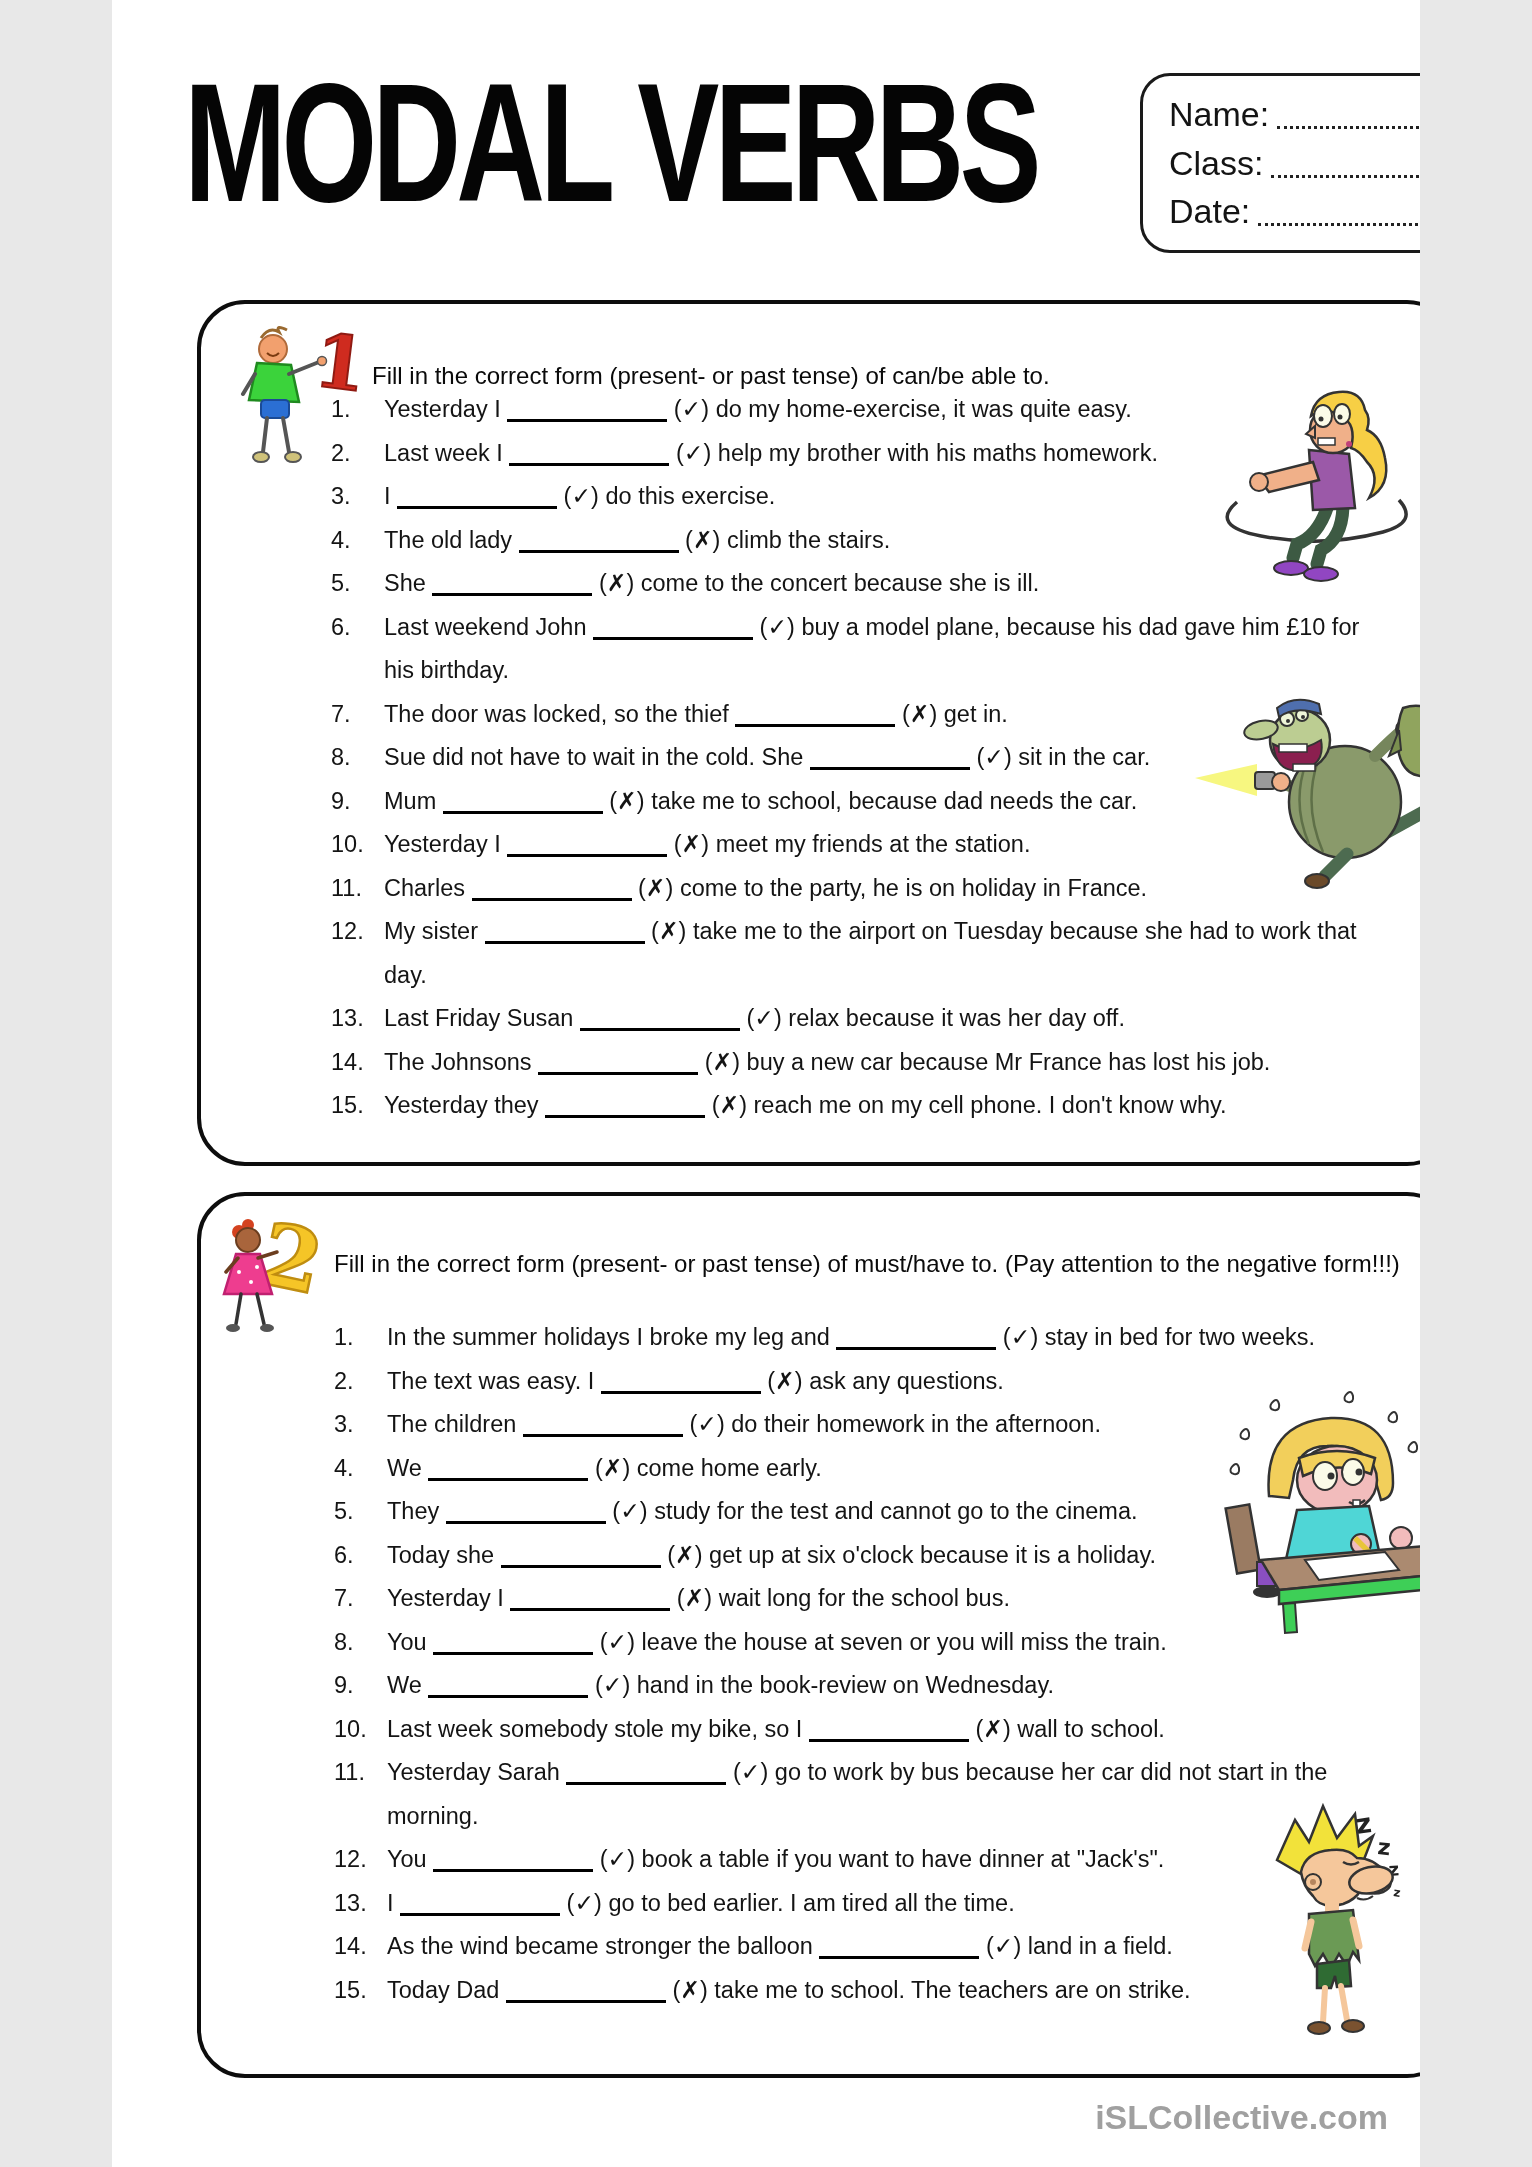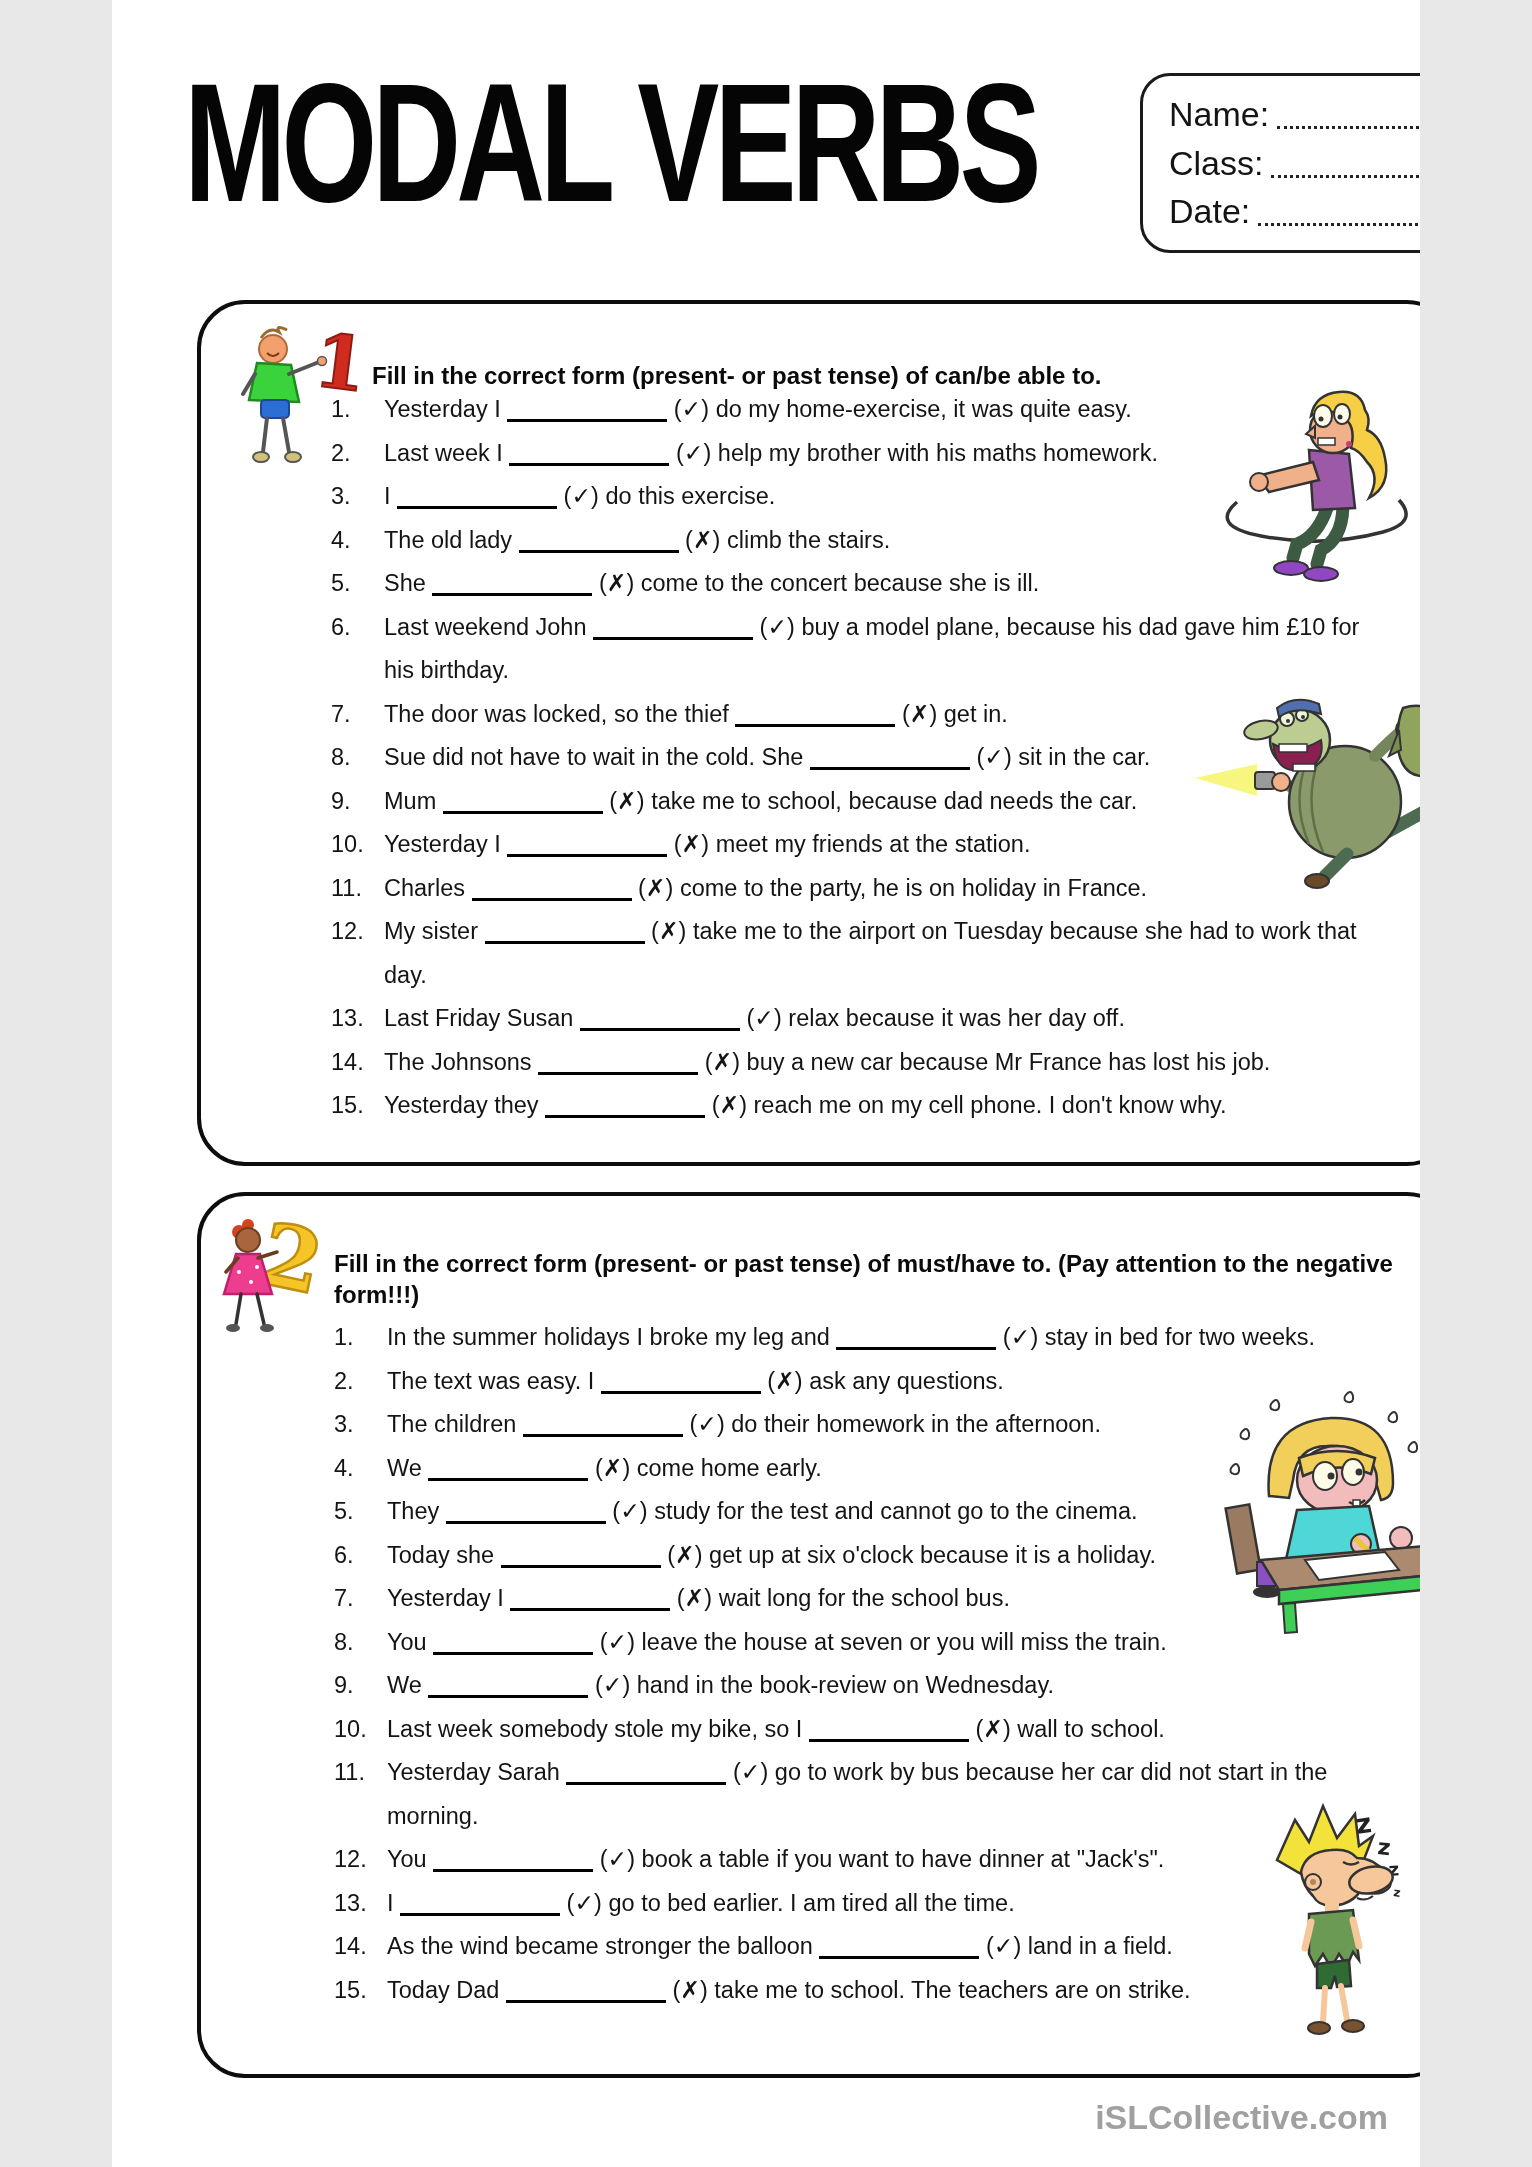--- a/index.html
+++ b/index.html
@@ -16,21 +16,21 @@
            padding:10px 26px;}
   .nb-row{display:flex;align-items:flex-end;font-size:34px;}
   .nb-label{flex:none;padding-right:8px;}
   .nb-dots{flex:1;border-bottom:3.5px dotted #222;margin-bottom:5px;height:0;}
 
   
   .box{position:absolute;left:85px;width:1258px;border:4px solid #0d0d0d;
        border-radius:48px;box-sizing:border-box;background:#fff;}
   .box1{top:300px;height:866px;}
   .box2{top:1192px;height:886px;}
-  .instr{position:absolute;font-weight:bold;font-size:24px;line-height:31px;color:#0a0a0a;}
+  .instr{position:absolute;font-weight:normal;font-size:24px;line-height:31px;color:#0a0a0a;}
   .box1 .instr{left:171px;top:32px;width:1050px;}
   .box2 .instr{left:133px;top:28px;width:1120px;}
   .items{position:absolute;font-size:23.5px;}
   .box1 .items{left:130px;top:84px;width:1100px;}
   .box2 .items{left:133px;top:120px;width:1095px;}
   .item{display:flex;align-items:flex-start;}
   .item .num{flex:none;width:53px;line-height:43.5px;}
   .item .txt{flex:1;line-height:43.5px;}
   .blank{display:inline-block;width:160px;height:14px;border-bottom:3px solid #000;
          vertical-align:-5px;}

